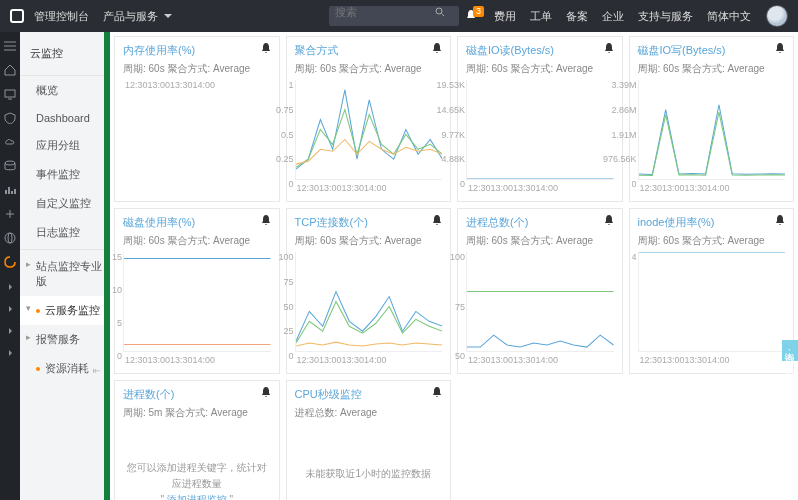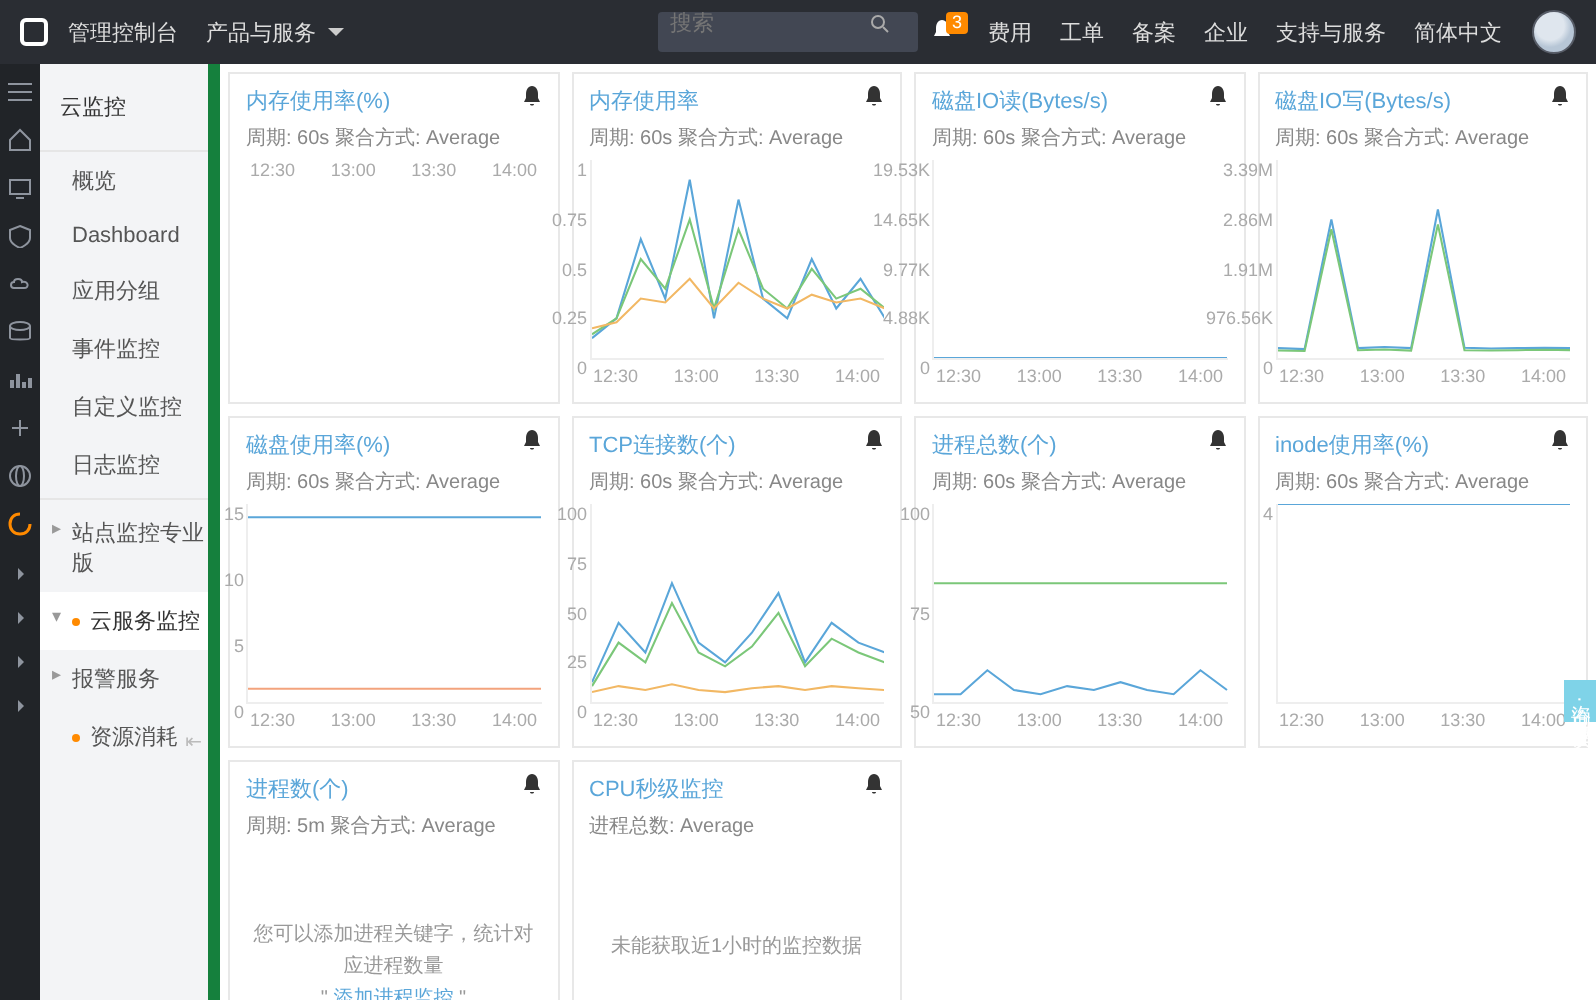--- a/index.html
+++ b/index.html
@@ -34,21 +34,21 @@
 .handle{float:right;margin:-18px 3px 0 0;color:#bbb;font-size:10px}
 .content{flex:1;overflow:hidden;background:#fff;padding:0 4px}
 .grid{display:grid;grid-template-columns:repeat(4,1fr);gap:6px;padding-top:4px}
 .card{border:1px solid #e8e8e8;padding:6px 8px 8px}
 .card-h{display:flex;align-items:flex-start;margin-bottom:4px}
 .card-title{color:#5aa6d9;font-size:11px;font-weight:normal;cursor:pointer}
 .card-bell{margin-left:auto;font-size:11px;color:#333}
 .card-sub{font-size:10px;color:#888;margin-bottom:4px}
 .chart{position:relative;border:1px solid #eee;border-top:none;border-right:none;height:100px}
 .ylab{position:absolute;left:-2px;font-size:9px;color:#aaa;transform:translateX(-100%)}
-.xlabels{display:flex;justify-content:space-between;font-size:9px;color:#aaa;margin-top:3px;padding:0 2px}
+.xlabels{display:flex;font-size:9px;color:#aaa;margin-top:3px;padding:0 2px}
 .empty-msg{display:flex;align-items:center;justify-content:center;height:100px;font-size:10px;color:#999;flex-direction:column;text-align:center;line-height:1.6}
 .empty-msg a{color:#5aa6d9}
 .feedback{position:fixed;right:0;top:340px;width:16px;background:#7fd3e8;color:#fff;font-size:10px;text-align:center;padding:4px 2px;writing-mode:vertical-rl;letter-spacing:2px}
 svg.line-chart{width:100%;height:100%}
 </style>
 </head>
 <body>
 
 <div class="topbar">
   <div class="brand-icon"></div>
@@ -175,21 +175,21 @@
           <div class="card-sub">周期: 60s   聚合方式: Average</div>
           <div class="xlabels">
             <span>12:30</span>
             <span>13:00</span>
             <span>13:30</span>
             <span>14:00</span>
           </div>
         </div>
         <div class="card">
           <div class="card-h">
-            <span class="card-title">内存使用率</span>
+            <span class="card-title">聚合方式</span>
             <span class="card-bell"><svg width="10" height="11">
                 <path d="M5 0 C3 0 2 2 2 4 L2 6 L1 8 L9 8 L8 6 L8 4 C8 2 7 0 5 0 Z M4 9 L6 9 C6 10 4 10 4 9 Z" fill="#333"></path>
               </svg></span>
           </div>
           <div class="card-sub">周期: 60s   聚合方式: Average</div>
           <div class="chart"><span class="ylab" style="top:0%">1</span><span class="ylab" style="top:25%">0.75</span><span class="ylab" style="top:50%">0.5</span><span class="ylab" style="top:75%">0.25</span><span class="ylab" style="top:100%">0</span><svg class="line-chart" viewBox="0 0 140 96" preserveAspectRatio="none">
               <path d="M0.0 86.4 L11.7 76.8 L23.3 38.4 L35.0 67.2 L46.7 9.6 L58.3 76.8 L70.0 19.2 L81.7 67.2 L93.3 76.8 L105.0 48.0 L116.7 72.0 L128.3 57.6 L140.0 76.8" stroke="#5aa6d9" fill="none" stroke-width="1"></path>
               <path d="M0.0 84.5 L11.7 76.8 L23.3 48.0 L35.0 62.4 L46.7 28.8 L58.3 72.0 L70.0 33.6 L81.7 62.4 L93.3 72.0 L105.0 52.8 L116.7 67.2 L128.3 62.4 L140.0 72.0" stroke="#7bc779" fill="none" stroke-width="1"></path>
               <path d="M0.0 81.6 L11.7 78.7 L23.3 67.2 L35.0 69.1 L46.7 57.6 L58.3 72.0 L70.0 59.5 L81.7 67.2 L93.3 72.0 L105.0 65.3 L116.7 69.1 L128.3 67.2 L140.0 72.0" stroke="#f2b864" fill="none" stroke-width="1"></path>
             </svg></div>

